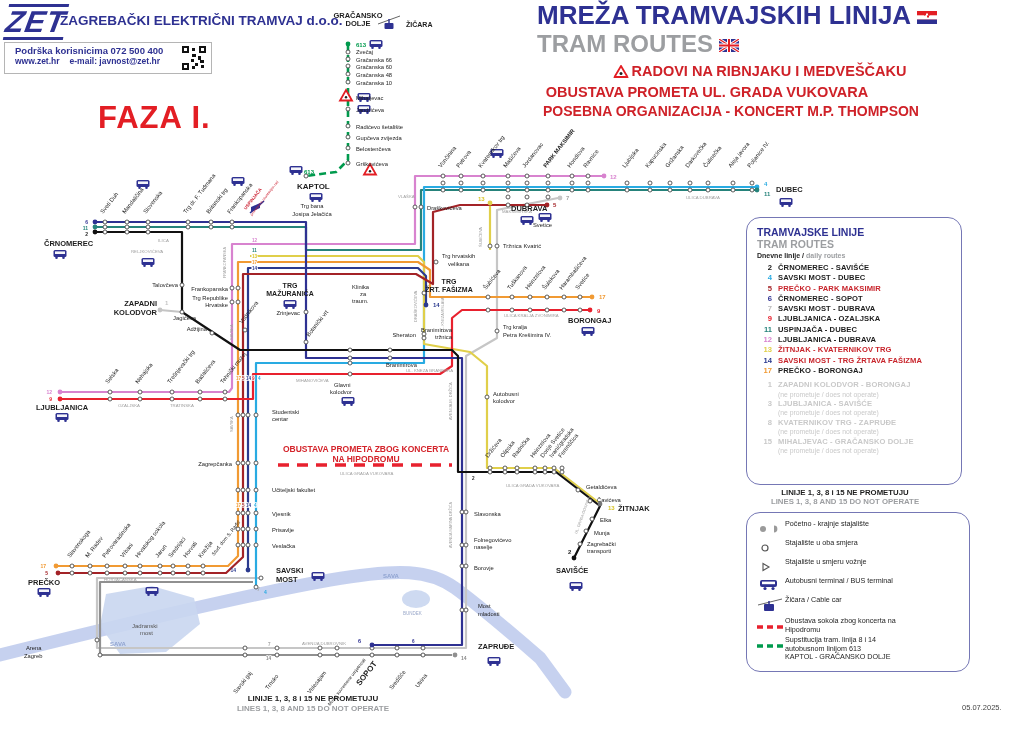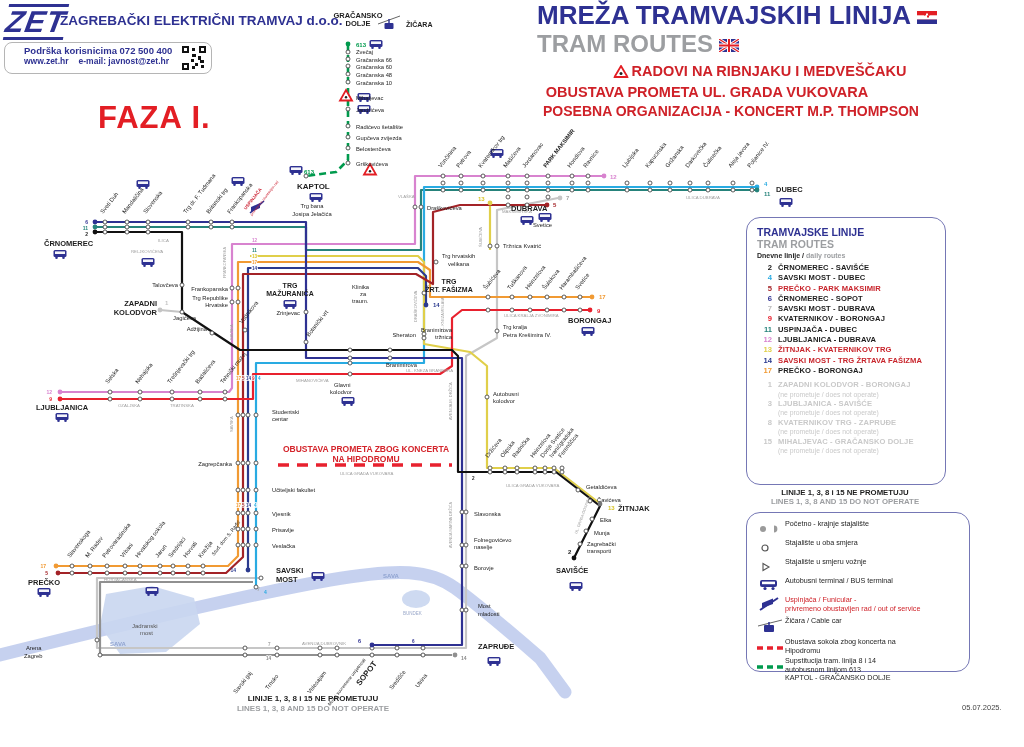--- a/index.html
+++ b/index.html
@@ -3,35 +3,35 @@
 <meta charset="utf-8">
 <style>
   html,body{margin:0;padding:0;}
   body{width:1024px;height:747px;position:relative;background:#fff;overflow:hidden;
        font-family:"Liberation Sans",sans-serif;color:#1d1d1d;}
   .abs{position:absolute;}
   
   #logo{left:6px;top:4px;font-style:italic;font-weight:bold;font-size:30px;color:#2e3192;
         transform:skewX(-10deg);letter-spacing:1px;border-top:3px solid #2e3192;border-bottom:3px solid #2e3192;line-height:1;}
   #company{left:60px;top:13px;font-size:13.5px;font-weight:bold;color:#2e3192;}
-  #supportbox{left:4px;top:42px;width:208px;height:32px;border:1px solid #b5b5b5;border-radius:8px;padding:2px 19px;box-sizing:border-box;}
+  #supportbox{left:4px;top:42px;width:208px;height:32px;border:1px solid #b5b5b5;border-radius:0;padding:2px 10px;box-sizing:border-box;}
   #support1{font-size:9.5px;font-weight:bold;color:#2e3192;}
   #support2{font-size:8.5px;font-weight:bold;color:#2e3192;}
   #support2 span{margin-right:10px;}
   #qr{right:5px;top:3px;position:absolute;}
   #faza{left:98px;top:100px;font-size:31px;font-weight:bold;color:#e31e24;letter-spacing:1px;}
   #title-main{left:537px;top:0px;font-size:26px;font-weight:bold;color:#2e3192;white-space:nowrap;}
   #title-sub{left:537px;top:30px;font-size:24px;font-weight:bold;color:#9c9ea1;white-space:nowrap;}
   .warn{font-weight:bold;color:#cf2128;white-space:nowrap;transform:translateX(-50%);}
   #warn1{left:760px;top:63px;font-size:14.5px;}
   #warn2{left:707px;top:84px;font-size:14.5px;}
   #warn3{left:731px;top:103px;font-size:14px;}
   .flag{display:inline-block;vertical-align:middle;margin-left:6px;}
   
-  #routesbox{left:746px;top:217px;width:200px;height:268px;border:1.5px solid #7577b5;border-radius:14px;
+  #routesbox{left:746px;top:217px;width:216px;height:268px;border:1.5px solid #7577b5;border-radius:14px;
              padding:8px 10px;box-sizing:border-box;}
   #routes-title{font-size:10.5px;font-weight:bold;color:#2e3192;}
   #routes-sub{font-size:10.5px;font-weight:bold;color:#9c9ea1;}
   #routes-daily{font-size:7px;font-weight:bold;margin:2px 0 4px 0;}
   #routes-daily span{color:#9c9ea1;}
   .rrow{display:flex;font-size:7.6px;line-height:10.3px;}
   .rnum{width:15px;text-align:right;font-weight:bold;margin-right:6px;flex:none;}
   .rname{font-weight:bold;letter-spacing:.1px;}
   .rnote{font-size:6.8px;color:#c9c9c9;line-height:8.5px;margin-left:21px;}
   .inactive .rnum,.inactive .rname{color:#c9c9c9 !important;}
@@ -748,21 +748,21 @@
       <div class="rrow">
         <span class="rnum" style="color:#2e3192">6</span>
         <span class="rname" style="color:#1d1d1d">ČRNOMEREC - SOPOT</span>
       </div>
       <div class="rrow">
         <span class="rnum" style="color:#b9b9b9">7</span>
         <span class="rname" style="color:#1d1d1d">SAVSKI MOST - DUBRAVA</span>
       </div>
       <div class="rrow">
         <span class="rnum" style="color:#e8212e">9</span>
-        <span class="rname" style="color:#1d1d1d">KVATERNIKOV - BORONGAJ</span>
+        <span class="rname" style="color:#1d1d1d">LJUBLJANICA - OZALJSKA</span>
       </div>
       <div class="rrow">
         <span class="rnum" style="color:#26837b">11</span>
         <span class="rname" style="color:#1d1d1d">USPINJAČA - DUBEC</span>
       </div>
       <div class="rrow">
         <span class="rnum" style="color:#d883cf">12</span>
         <span class="rname" style="color:#1d1d1d">LJUBLJANICA - DUBRAVA</span>
       </div>
       <div class="rrow">
@@ -837,30 +837,20 @@
           <rect x="5" y="2.6" width="13" height="2.6" fill="#fff"></rect>
           <circle cx="8" cy="9.5" r="1.6" fill="#2e3192"></circle>
           <circle cx="16" cy="9.5" r="1.6" fill="#2e3192"></circle>
         </svg></div>
       <div class="slabel">
         <div>Autobusni terminal / BUS terminal</div>
       </div>
     </div>
     <div class="srow">
       <div class="sicon"><svg width="26" height="16">
-          <line x1="3" y1="14" x2="21" y2="2" stroke="#2e3192" stroke-width="2"></line>
-          <path d="M5,7 L16,2.5 L16,8 L5,12 Z" fill="#2e3192"></path>
-        </svg></div>
-      <div class="slabel red">
-        <div>Uspinjača / Funicular -</div>
-        <div>privremeno obustavljen rad / out of service</div>
-      </div>
-    </div>
-    <div class="srow">
-      <div class="sicon"><svg width="26" height="16">
           <line x1="1" y1="9" x2="25" y2="3" stroke="#666" stroke-width="1"></line>
           <line x1="12" y1="5" x2="12" y2="8" stroke="#2e3192" stroke-width="1.5"></line>
           <rect x="7" y="8" width="10" height="7" rx="1" fill="#2e3192"></rect>
         </svg></div>
       <div class="slabel">
         <div>Žičara / Cable car</div>
       </div>
     </div>
     <div class="srow">
       <div class="sicon"><svg width="26" height="8">

